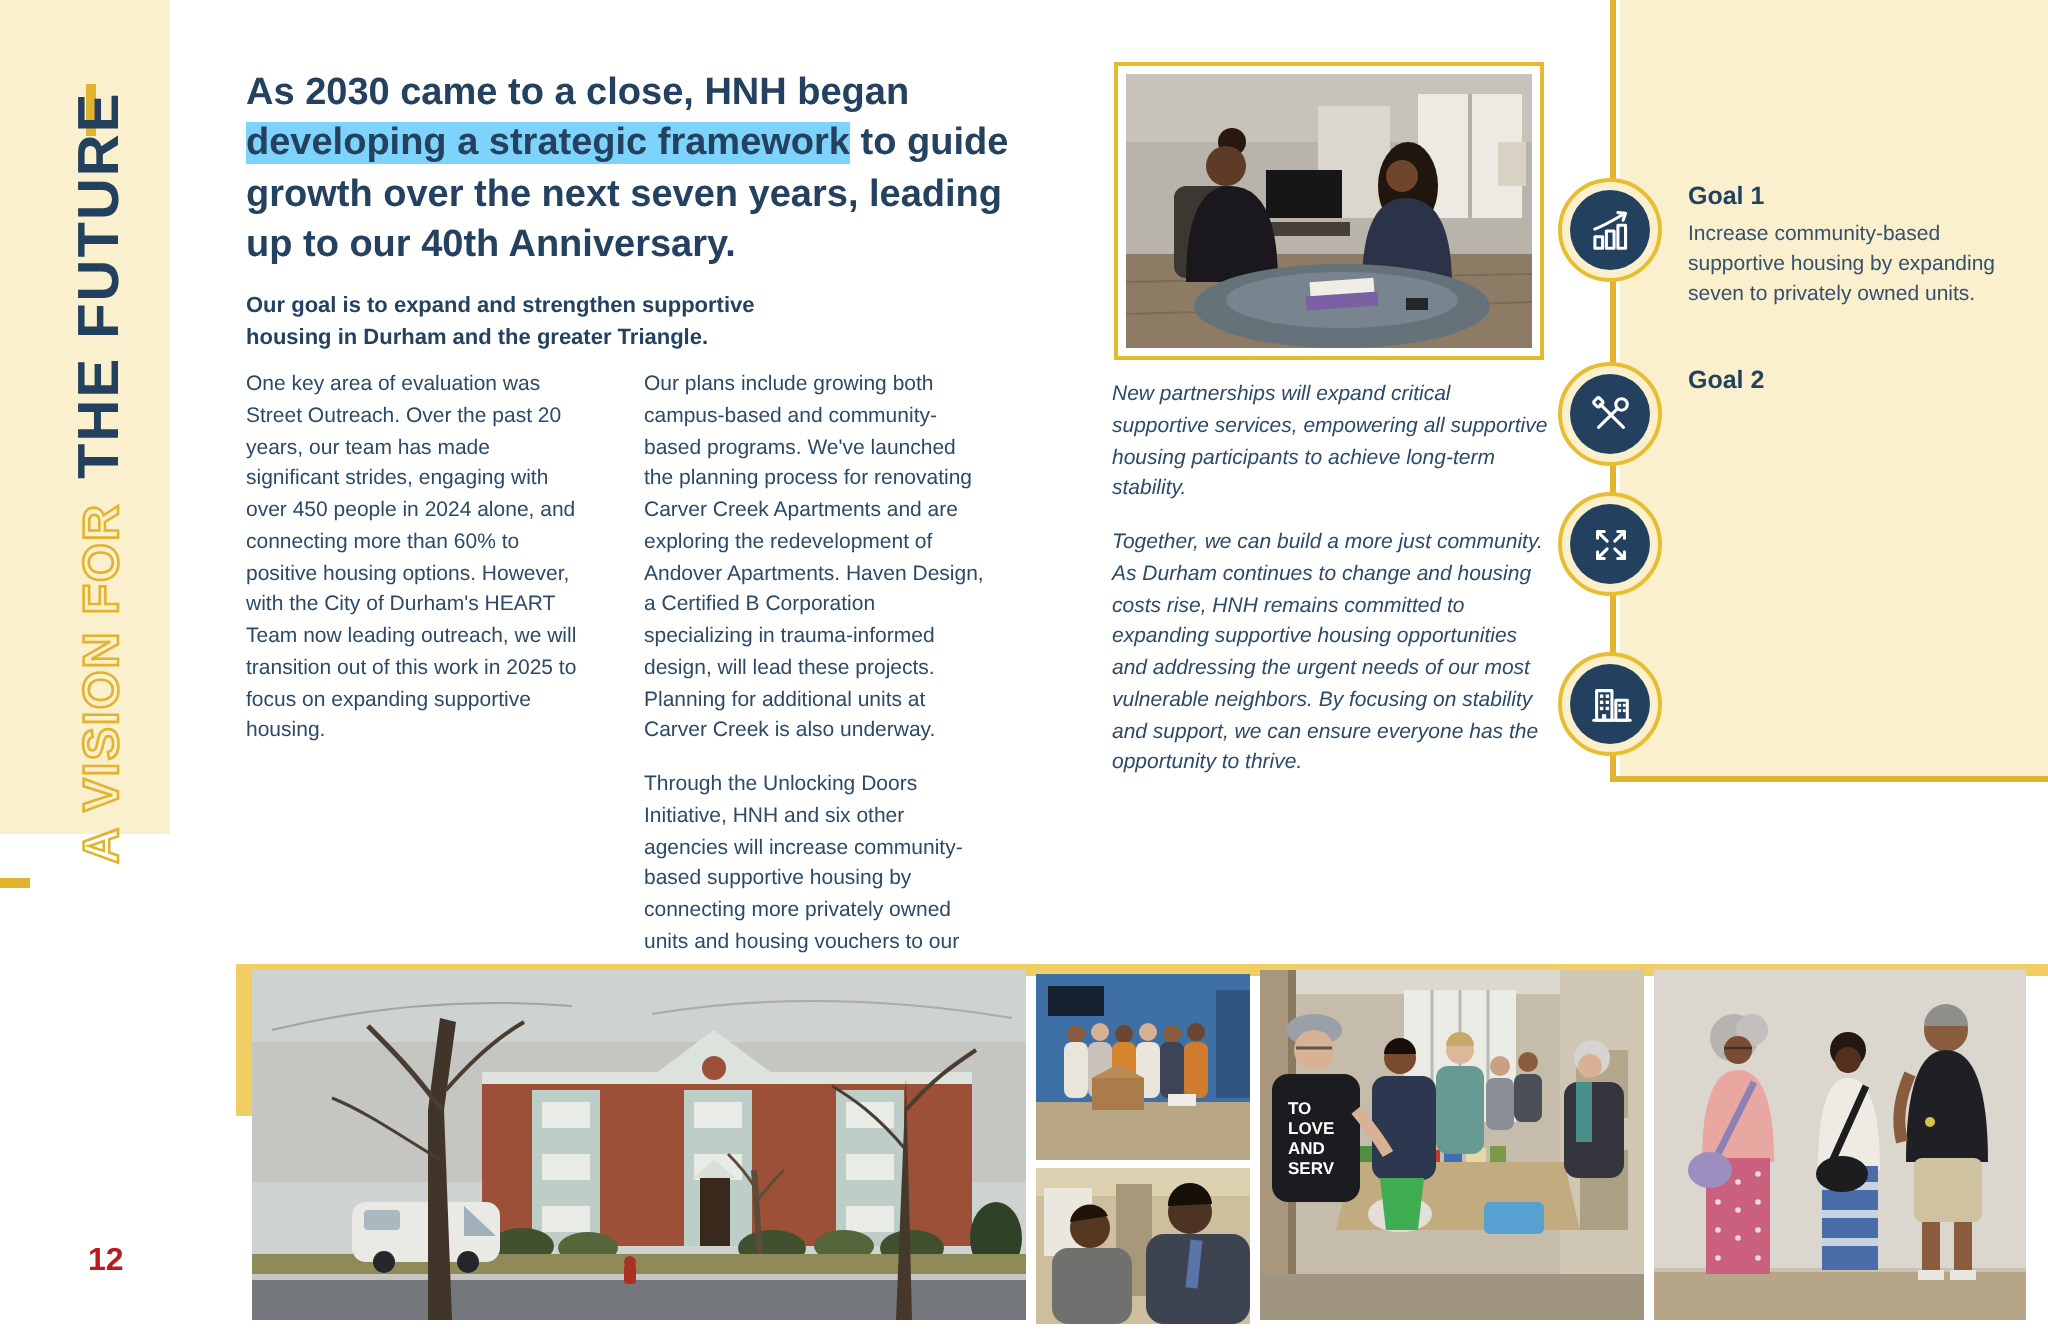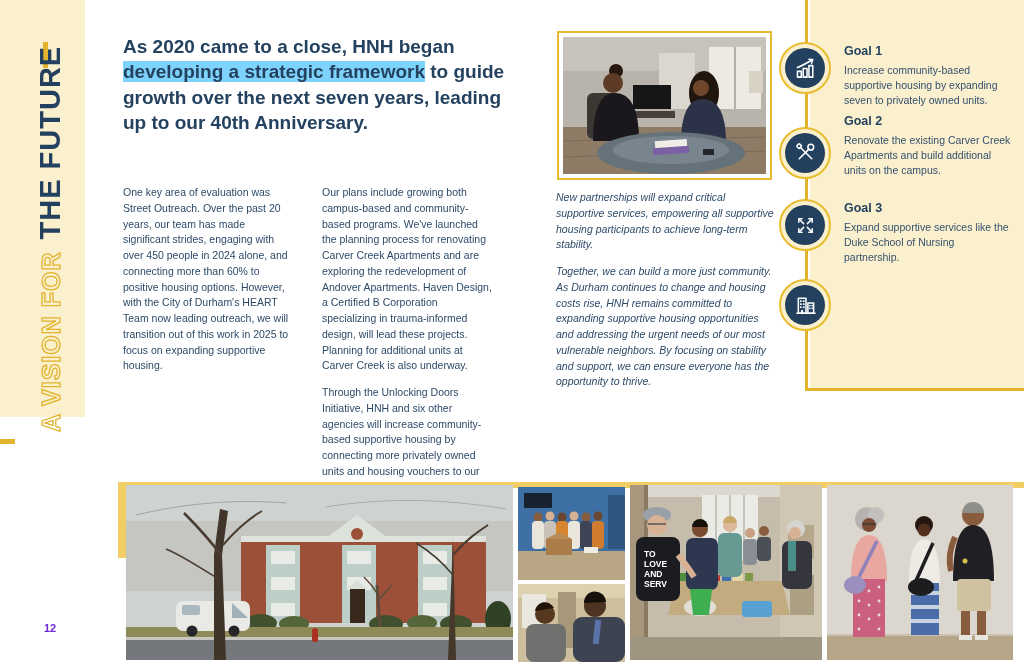--- a/index.html
+++ b/index.html
@@ -33,62 +33,63 @@
 
   
   .photo-frame{position:absolute;left:557px;top:31px;width:215px;height:149px;margin:0;
         box-sizing:border-box;border:2px solid #e5ba2e;background:#fff;padding:4px;}
   .photo-frame svg{display:block;width:100%;height:100%;}
 
   
   .goals-bg{position:absolute;left:810px;top:0;width:214px;height:388px;background:#faf0cd;}
   .goals-line-v{position:absolute;left:805px;top:0;width:3px;height:390px;background:#e2b32c;}
   .goals-line-b{position:absolute;left:805px;top:388px;width:219px;height:3px;background:#e2b32c;}
-  .goal-row{position:absolute;left:779px;width:244px;display:flex;gap:13px;align-items:flex-start;}
+  .goal-row{position:absolute;left:779px;width:244px;display:flex;gap:13px;align-items:flex-start;margin-top:47px;}
   .goal-badge{flex:0 0 52px;width:52px;height:52px;border-radius:50%;background:#faf0cd;
         border:2px solid #e8bd2f;box-sizing:border-box;display:flex;align-items:center;justify-content:center;}
   .goal-badge .inner{width:40px;height:40px;border-radius:50%;background:#23405e;
         display:flex;align-items:center;justify-content:center;}
   .goal-badge svg{width:23px;height:23px;}
   .goal-text{width:168px;padding-top:2px;}
   .goal-text h3{margin:0 0 5px 0;font-size:12.5px;font-weight:bold;color:#24425f;}
   .goal-text p{margin:0;font-size:10.5px;line-height:1.45;color:#35506e;}
-  .g1{top:42px;} .g2{top:112px;align-items:flex-end;} .g3{top:199px;} .g4{top:279px;}
+  .g1{top:42px;} .g2{top:134px;} .g3{top:199px;} .g4{top:279px;}
 
   
   .yellow-band{position:absolute;left:118px;top:482px;width:906px;height:6px;background:#f0ce63;}
   .yellow-left{position:absolute;left:118px;top:482px;width:8px;height:76px;background:#f0ce63;}
   .bphoto{position:absolute;top:485px;overflow:hidden;}
   .bphoto svg{display:block;width:100%;height:100%;}
   .bp-building{left:126px;width:387px;height:175px;}
   .bp-stack-top{left:518px;top:487px;width:107px;height:93px;}
   .bp-stack-bottom{left:518px;top:584px;width:107px;height:78px;}
   .bp-hallway{left:630px;width:192px;height:175px;}
   .bp-trio{left:827px;width:186px;height:175px;}
 
-  .pageno{position:absolute;left:44px;top:622px;font-size:11px;font-weight:bold;color:#6d28d9;}
+  .pageno{position:absolute;left:44px;top:622px;font-size:16px;font-weight:bold;color:#b91c1c;}
 
   .icon-stroke{stroke:#ffffff;fill:none;stroke-width:1.6;stroke-linecap:round;stroke-linejoin:round;}
 </style>
 </head>
 <body>
 
 <div class="page">
 
   <div class="cream-left"></div>
   <div class="left-dash"></div>
   <div class="vt-accent"></div>
   <div class="vtitle">
     <div class="vtitle-inner">
       <span class="vt-outline">A VISION FOR</span><span class="vt-solid">THE FUTURE</span>
     </div>
   </div>
 
-  <h1 class="headline"><span>As 2020 came to a close, HNH began </span><span class="hl">developing a strategic framework</span><span> to guide growth over the next seven years, leading up to our 40th Anniversary.</span></h1>
-
+  <h1 class="headline"><span>As 2030 came to a close, HNH began </span><span class="hl">developing a strategic framework</span><span> to guide growth over the next seven years, leading up to our 40th Anniversary.</span></h1>
+
+  <p class="subhead">Our goal is to expand and strengthen supportive housing in Durham and the greater Triangle.</p>
 
   <div class="col col1">
     <p>One key area of evaluation was Street Outreach. Over the past 20 years, our team has made significant strides, engaging with over 450 people in 2024 alone, and connecting more than 60% to positive housing options. However, with the City of Durham's HEART Team now leading outreach, we will transition out of this work in 2025 to focus on expanding supportive housing.</p>
   </div>
   <div class="col col2">
     <p>Our plans include growing both campus-based and community-based programs. We've launched the planning process for renovating Carver Creek Apartments and are exploring the redevelopment of Andover Apartments. Haven Design, a Certified B Corporation specializing in trauma-informed design, will lead these projects. Planning for additional units at Carver Creek is also underway.</p>
     <p>Through the Unlocking Doors Initiative, HNH and six other agencies will increase community-based supportive housing by connecting more privately owned units and housing vouchers to our unsheltered neighbors.</p>
   </div>
   <div class="col col3">
     <p>New partnerships will expand critical supportive services, empowering all supportive housing participants to achieve long-term stability.</p>
@@ -155,45 +156,40 @@
           <line x1="5.5" y1="18.5" x2="15.5" y2="8.5"></line>
           <circle cx="17.5" cy="6.5" r="3"></circle>
           <line x1="6.5" y1="6.5" x2="18.5" y2="18.5"></line>
           <rect x="3.4" y="3.4" width="4" height="4" rx="1.2" transform="rotate(45 5.4 5.4)"></rect>
         </g>
       </svg>
     </div>
       </div>
     <div class="goal-text">
       <h3>Goal 2</h3>
-      <p>Renovate the existing Carver Creek Apartments and build additional units on the campus.</p>
     </div>
   </div>
 
   <div class="goal-row g3">
     <div class="goal-badge">
         <div class="inner">
       <svg viewBox="0 0 24 24">
         <g class="icon-stroke" stroke-width="1.8">
           <path d="M10 10 L5 5"></path>
               <path d="M5 8.5 V5 H8.5"></path>
           <path d="M14 10 L19 5"></path>
               <path d="M15.5 5 H19 V8.5"></path>
           <path d="M10 14 L5 19"></path>
               <path d="M5 15.5 V19 H8.5"></path>
           <path d="M14 14 L19 19"></path>
               <path d="M19 15.5 V19 H15.5"></path>
         </g>
       </svg>
     </div>
       </div>
-    <div class="goal-text">
-      <h3>Goal 3</h3>
-      <p>Expand supportive services like the Duke School of Nursing partnership.</p>
-    </div>
   </div>
 
   <div class="goal-row g4">
     <div class="goal-badge">
         <div class="inner">
       <svg viewBox="0 0 24 24">
         <g class="icon-stroke" stroke-width="1.4">
           <rect x="4.5" y="4.5" width="8" height="15.5"></rect>
           <rect x="14.5" y="9.5" width="6" height="10.5"></rect>
           <line x1="3" y1="20" x2="22" y2="20"></line>

